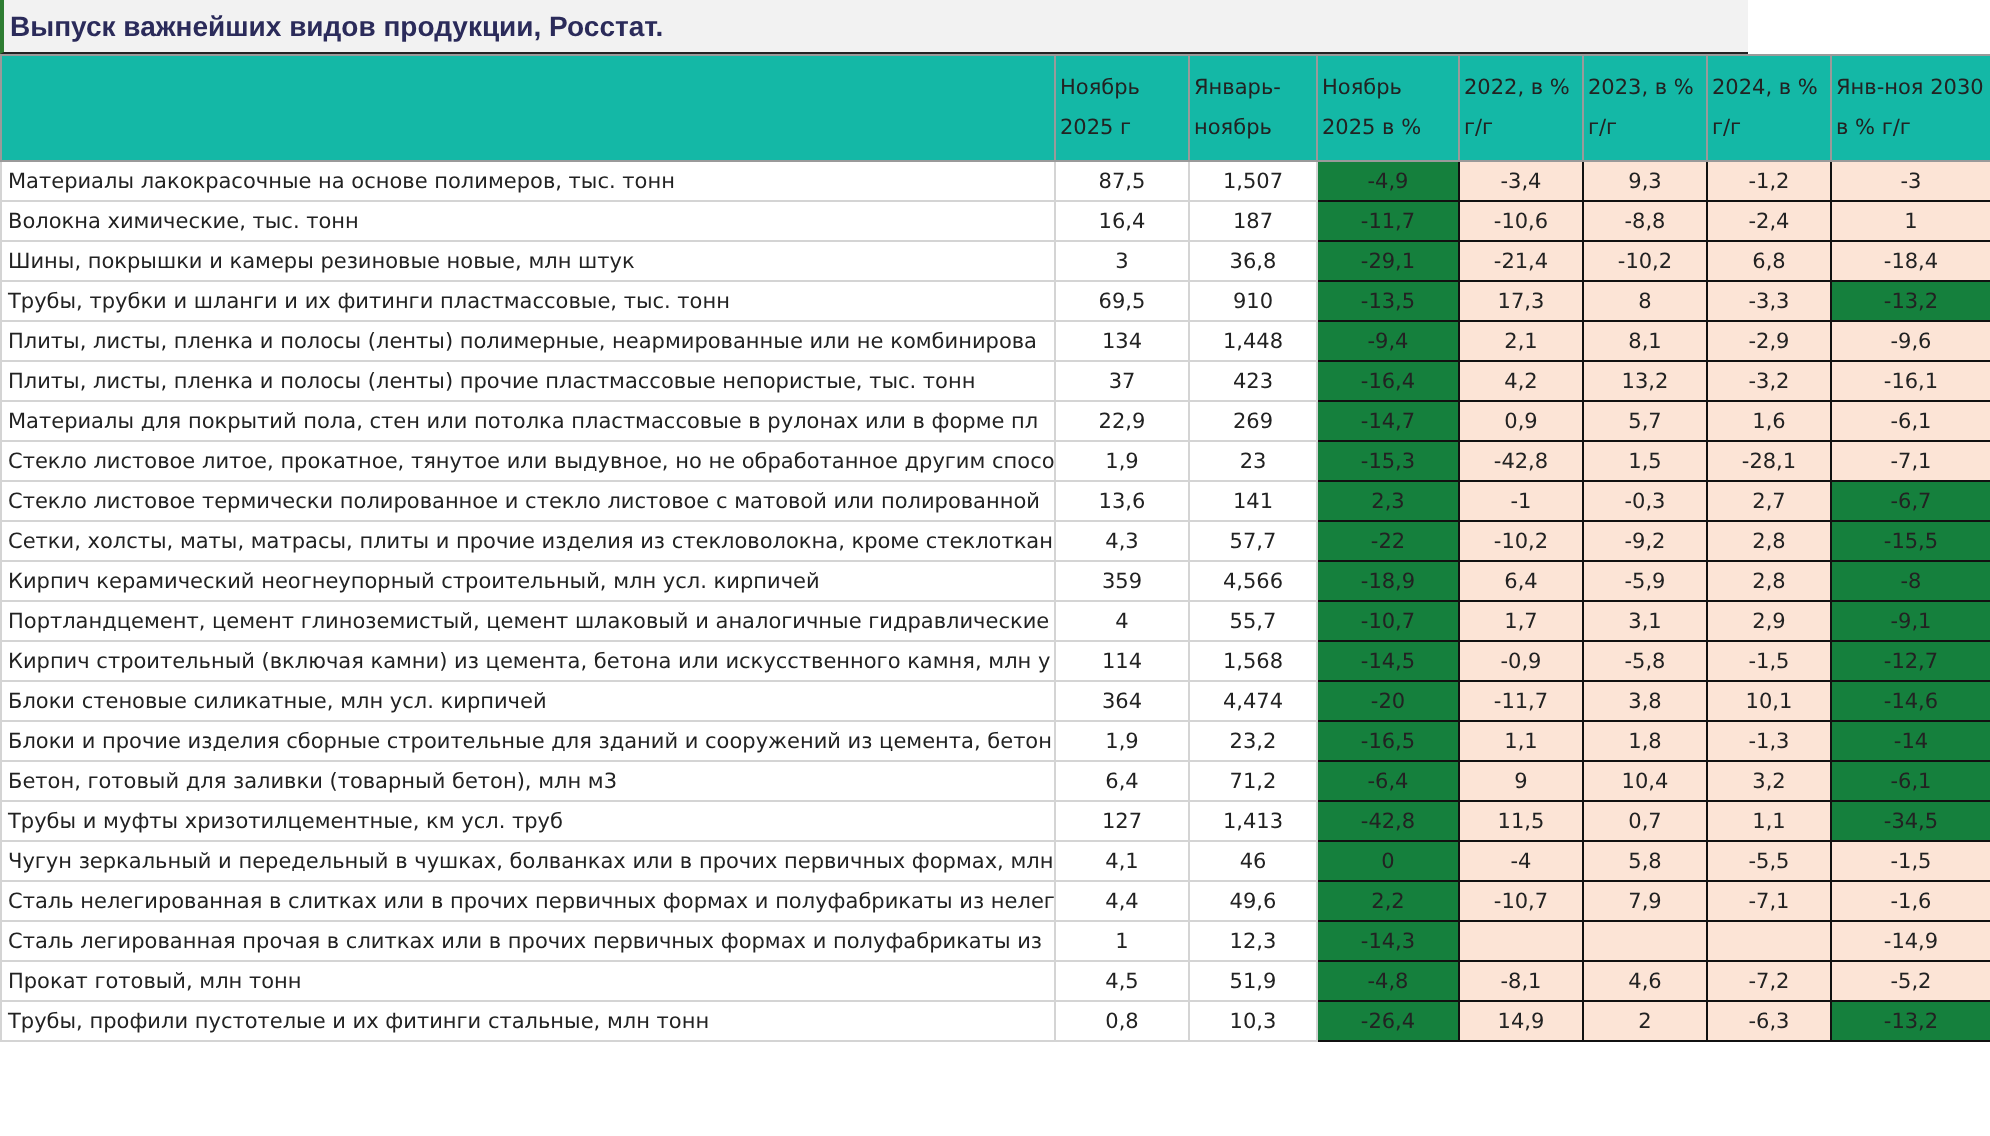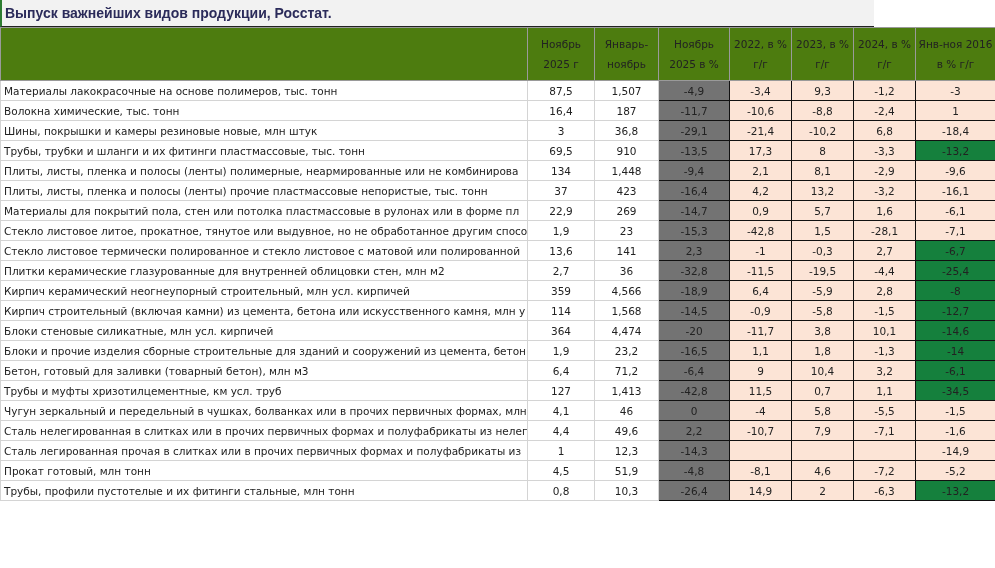--- a/index.html
+++ b/index.html
@@ -12,27 +12,27 @@
     }
     .title-text { font-family: "Liberation Sans", sans-serif; font-weight: bold; font-size: 14px; color: #2b2b5a; }
     table.sheet {
       position: absolute; left: 0; top: 27px; border-collapse: collapse; table-layout: fixed; width: 995px;
     }
     table.sheet td, table.sheet th {
       height: 20px; padding: 0 3px; white-space: nowrap; overflow: hidden; text-overflow: clip;
       border: 1px solid #d4d4d4; font-weight: normal; vertical-align: middle;
     }
     table.sheet thead th {
-      background: #4d7c0f; height: 53px; text-align: center; line-height: 20px; font-size: 10.5px;
+      background: #14b8a6; height: 53px; text-align: left; line-height: 20px; font-size: 10.5px;
       border: 1px solid #9a9a9a; white-space: normal; padding: 0 2px;
     }
     table.sheet thead th.name-head { border-left: 1px solid #9a9a9a; }
     td.name { text-align: left; color: #222; }
     td.num { text-align: center; }
-    td.c3 { border-left: 1px solid #111 !important; border-right: 1px solid #111 !important; border-top: 1px solid #111 !important; border-bottom: 1px solid #111 !important; background: #737373; }
+    td.c3 { border-left: 1px solid #111 !important; border-right: 1px solid #111 !important; border-top: 1px solid #111 !important; border-bottom: 1px solid #111 !important; background: #15803d; }
     td.peach { background: #fce4d6; border: 1px solid #111 !important; }
     td.hl { background: #15803d; }
     col.c-name { width: 527px; }
     col.c-a { width: 67px; }
     col.c-b { width: 64px; }
     col.c-c { width: 71px; }
     col.c-d { width: 62px; }
     col.c-e { width: 62px; }
     col.c-f { width: 62px; }
     col.c-g { width: 80px; }
@@ -57,21 +57,21 @@
   </colgroup>
   <thead>
     <tr>
       <th class="name-head"></th>
       <th>Ноябрь 2025 г</th>
       <th>Январь- ноябрь</th>
       <th>Ноябрь 2025 в %</th>
       <th>2022, в % г/г</th>
       <th>2023, в % г/г</th>
       <th>2024, в % г/г</th>
-      <th>Янв-ноя 2016 в % г/г</th>
+      <th>Янв-ноя 2030 в % г/г</th>
     </tr>
   </thead>
   <tbody id="tbody">
       <tr>
         <td class="name">Материалы лакокрасочные на основе полимеров, тыс. тонн</td>
         <td class="num">87,5</td>
         <td class="num">1,507</td>
         <td class="num c3">-4,9</td>
         <td class="num peach">-3,4</td>
         <td class="num peach">9,3</td>
@@ -152,40 +152,50 @@
         <td class="name">Стекло листовое термически полированное и стекло листовое с матовой или полированной</td>
         <td class="num">13,6</td>
         <td class="num">141</td>
         <td class="num c3">2,3</td>
         <td class="num peach">-1</td>
         <td class="num peach">-0,3</td>
         <td class="num peach">2,7</td>
         <td class="num peach hl">-6,7</td>
       </tr>
       <tr>
-        <td class="name">Плитки керамические глазурованные для внутренней облицовки стен, млн м2</td>
-        <td class="num">2,7</td>
-        <td class="num">36</td>
-        <td class="num c3">-32,8</td>
-        <td class="num peach">-11,5</td>
-        <td class="num peach">-19,5</td>
-        <td class="num peach">-4,4</td>
-        <td class="num peach hl">-25,4</td>
+        <td class="name">Сетки, холсты, маты, матрасы, плиты и прочие изделия из стекловолокна, кроме стеклоткан</td>
+        <td class="num">4,3</td>
+        <td class="num">57,7</td>
+        <td class="num c3">-22</td>
+        <td class="num peach">-10,2</td>
+        <td class="num peach">-9,2</td>
+        <td class="num peach">2,8</td>
+        <td class="num peach hl">-15,5</td>
       </tr>
       <tr>
         <td class="name">Кирпич керамический неогнеупорный строительный, млн усл. кирпичей</td>
         <td class="num">359</td>
         <td class="num">4,566</td>
         <td class="num c3">-18,9</td>
         <td class="num peach">6,4</td>
         <td class="num peach">-5,9</td>
         <td class="num peach">2,8</td>
         <td class="num peach hl">-8</td>
       </tr>
       <tr>
+        <td class="name">Портландцемент, цемент глиноземистый, цемент шлаковый и аналогичные гидравлические</td>
+        <td class="num">4</td>
+        <td class="num">55,7</td>
+        <td class="num c3">-10,7</td>
+        <td class="num peach">1,7</td>
+        <td class="num peach">3,1</td>
+        <td class="num peach">2,9</td>
+        <td class="num peach hl">-9,1</td>
+      </tr>
+      <tr>
         <td class="name">Кирпич строительный (включая камни) из цемента, бетона или искусственного камня, млн у</td>
         <td class="num">114</td>
         <td class="num">1,568</td>
         <td class="num c3">-14,5</td>
         <td class="num peach">-0,9</td>
         <td class="num peach">-5,8</td>
         <td class="num peach">-1,5</td>
         <td class="num peach hl">-12,7</td>
       </tr>
       <tr>

